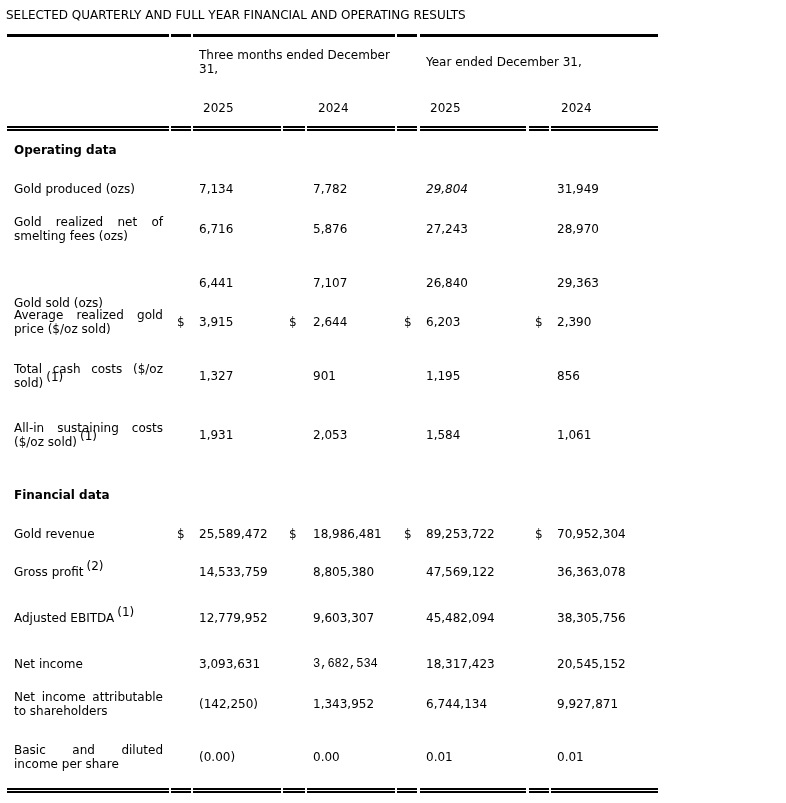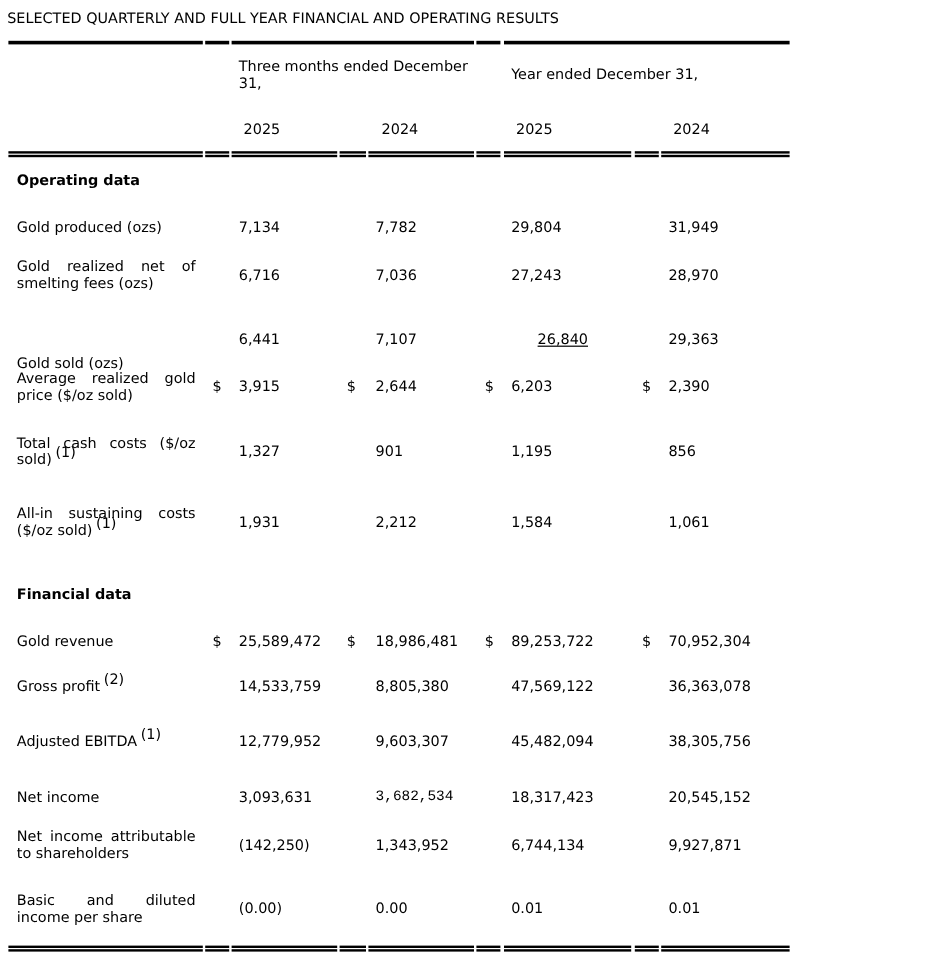--- a/index.html
+++ b/index.html
@@ -47,35 +47,35 @@
     <div class="rule dbl" style="left: 420px; top: 126px; width: 106px;"></div>
     <div class="rule dbl" style="left: 529px; top: 126px; width: 20px;"></div>
     <div class="rule dbl" style="left: 551px; top: 126px; width: 107px;"></div>
   </div>
 <div id="rows">
     <div class="txt bold" style="left: 14px; top: 143px;">Operating data</div>
     <div>
       <div class="lbl" style="top: 182px;"><span>Gold produced (ozs)</span></div>
       <div class="val" style="left: 199px; top: 182px;">7,134</div>
       <div class="val" style="left: 313px; top: 182px;">7,782</div>
-      <div class="val" style="left: 426px; top: 182px;">29,804</div>
+      <div class="val" style="left: 426px; top: 182px; font-style: italic;">29,804</div>
       <div class="val" style="left: 557px; top: 182px;">31,949</div>
     </div>
     <div>
       <div class="lbl" style="top: 215px;"><span>Gold realized net of smelting fees (ozs)</span></div>
       <div class="val" style="left: 199px; top: 222px;">6,716</div>
-      <div class="val" style="left: 313px; top: 222px;">7,036</div>
+      <div class="val" style="left: 313px; top: 222px;">5,876</div>
       <div class="val" style="left: 426px; top: 222px;">27,243</div>
       <div class="val" style="left: 557px; top: 222px;">28,970</div>
     </div>
     <div>
       <div class="lbl" style="top: 276px; margin-top: 20px;"><span>Gold sold (ozs)</span></div>
       <div class="val" style="left: 199px; top: 276px;">6,441</div>
       <div class="val" style="left: 313px; top: 276px;">7,107</div>
-      <div class="val" style="left: 448px; top: 276px; text-decoration: underline;">26,840</div>
+      <div class="val" style="left: 426px; top: 276px;">26,840</div>
       <div class="val" style="left: 557px; top: 276px;">29,363</div>
     </div>
     <div>
       <div class="lbl" style="top: 308px;"><span>Average realized gold price ($/oz sold)</span></div>
       <div class="cur" style="left: 177px; top: 315px;">$</div>
       <div class="val" style="left: 199px; top: 315px;">3,915</div>
       <div class="cur" style="left: 289px; top: 315px;">$</div>
       <div class="val" style="left: 313px; top: 315px;">2,644</div>
       <div class="cur" style="left: 404px; top: 315px;">$</div>
       <div class="val" style="left: 426px; top: 315px;">6,203</div>
@@ -85,21 +85,21 @@
     <div>
       <div class="lbl" style="top: 362px;"><span>Total cash costs ($/oz sold)</span><sup>(1)</sup></div>
       <div class="val" style="left: 199px; top: 369px;">1,327</div>
       <div class="val" style="left: 313px; top: 369px;">901</div>
       <div class="val" style="left: 426px; top: 369px;">1,195</div>
       <div class="val" style="left: 557px; top: 369px;">856</div>
     </div>
     <div>
       <div class="lbl" style="top: 421px;"><span>All-in sustaining costs ($/oz sold)</span><sup>(1)</sup></div>
       <div class="val" style="left: 199px; top: 428px;">1,931</div>
-      <div class="val" style="left: 313px; top: 428px;">2,212</div>
+      <div class="val" style="left: 313px; top: 428px;">2,053</div>
       <div class="val" style="left: 426px; top: 428px;">1,584</div>
       <div class="val" style="left: 557px; top: 428px;">1,061</div>
     </div>
     <div class="txt bold" style="left: 14px; top: 488px;">Financial data</div>
     <div>
       <div class="lbl" style="top: 527px;"><span>Gold revenue</span></div>
       <div class="cur" style="left: 177px; top: 527px;">$</div>
       <div class="val" style="left: 199px; top: 527px;">25,589,472</div>
       <div class="cur" style="left: 289px; top: 527px;">$</div>
       <div class="val" style="left: 313px; top: 527px;">18,986,481</div>

